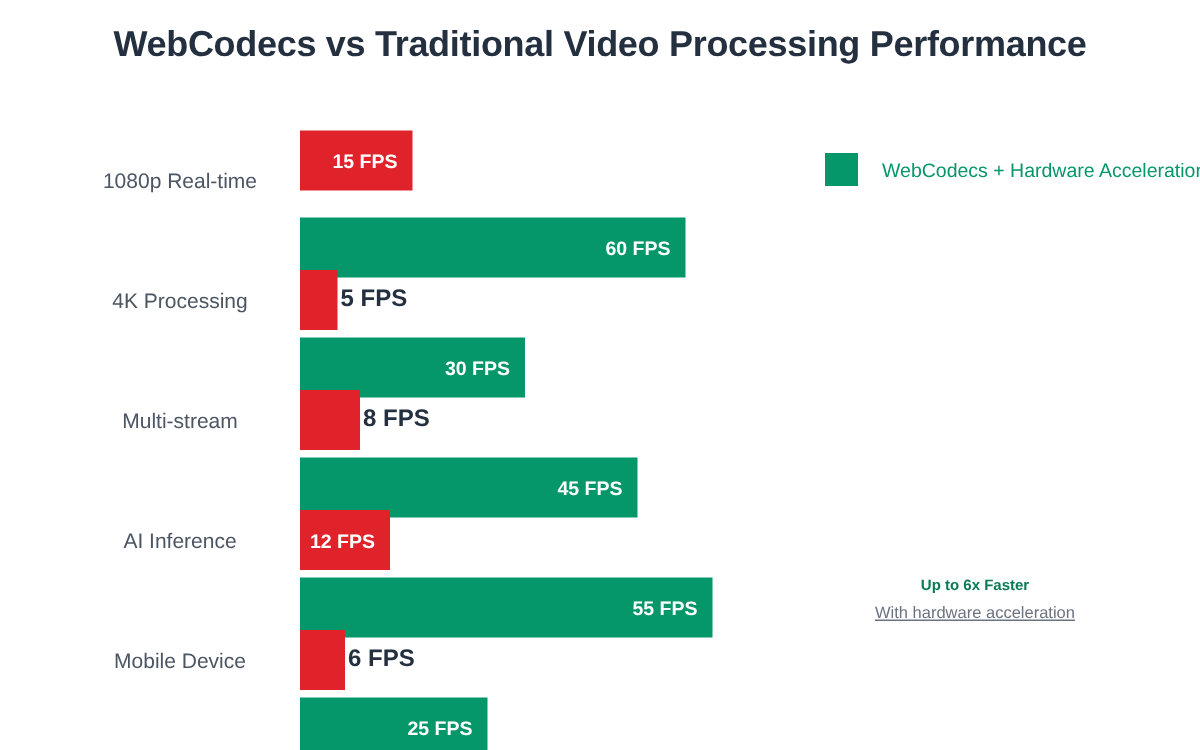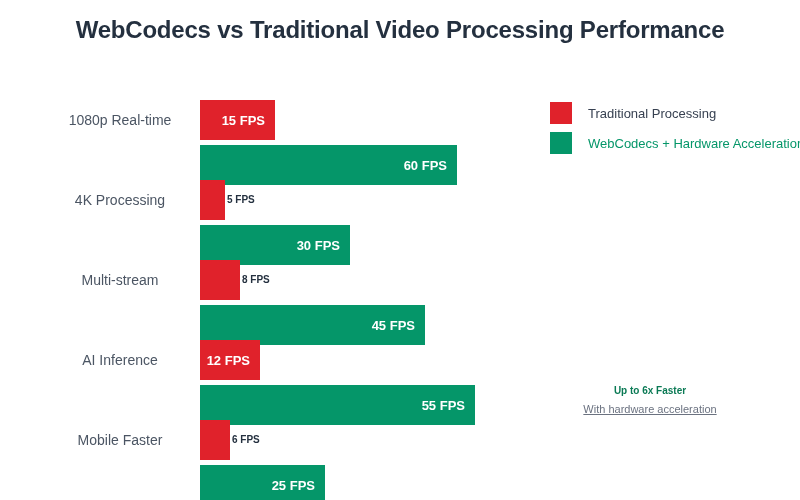--- a/index.html
+++ b/index.html
@@ -51,21 +51,21 @@
   .bar-value-inside {
     position:absolute;
     right:10px;
     font-size:13px;
     font-weight:bold;
     color:#ffffff;
     white-space:nowrap;
   }
   .bar-value-outside {
     position:absolute;
-    font-size:10px;
+    font-size:16px;
     font-weight:bold;
     color:#24303f;
     white-space:nowrap;
     line-height:40px;
     height:40px;
     display:flex;
     align-items:center;
   }
 
   
@@ -111,21 +111,21 @@
 </head>
 <body>
 
 <div id="root">
 
   <div id="chart-title">WebCodecs vs Traditional Video Processing Performance</div>
 
   <div id="plot-area">
       <div class="cat-group" style="top: 0px;">
         <div class="cat-label" style="top: 113px;">1080p Real-time</div>
-        <div class="bar traditional" style="top: 100px; width: 75px; padding-left: 32px;">
+        <div class="bar traditional" style="top: 87px; width: 75px; padding-left: 32px;">
           <div class="bar-value-inside">15 FPS</div>
         </div>
         <div class="bar webcodecs" style="top: 145px; width: 257px;">
           <div class="bar-value-inside">60 FPS</div>
         </div>
       </div>
       <div class="cat-group" style="top: 0px;">
         <div class="cat-label" style="top: 193px;">4K Processing</div>
         <div class="bar traditional" style="top: 180px; width: 25px;"></div>
         <div class="bar-value-outside" style="top: 180px; left: 227px;">5 FPS</div>
@@ -144,34 +144,30 @@
       <div class="cat-group" style="top: 0px;">
         <div class="cat-label" style="top: 353px;">AI Inference</div>
         <div class="bar traditional" style="top: 340px; width: 60px;">
           <div class="bar-value-inside">12 FPS</div>
         </div>
         <div class="bar webcodecs" style="top: 385px; width: 275px; padding-left: 16px;">
           <div class="bar-value-inside">55 FPS</div>
         </div>
       </div>
       <div class="cat-group" style="top: 0px;">
-        <div class="cat-label" style="top: 433px;">Mobile Faster</div>
+        <div class="cat-label" style="top: 433px;">Mobile Device</div>
         <div class="bar traditional" style="top: 420px; width: 30px;"></div>
         <div class="bar-value-outside" style="top: 420px; left: 232px;">6 FPS</div>
         <div class="bar webcodecs" style="top: 465px; width: 125px;">
           <div class="bar-value-inside">25 FPS</div>
         </div>
       </div>
     </div>
 
   <div id="legend">
-      <div class="legend-item">
-        <span class="legend-swatch traditional"></span>
-        <span class="legend-label traditional">Traditional Processing</span>
-      </div>
       <div class="legend-item">
         <span class="legend-swatch webcodecs"></span>
         <span class="legend-label webcodecs">WebCodecs + Hardware Acceleration</span>
       </div>
     </div>
 
   <div id="annotation">
     <div id="annotation-headline">Up to 6x Faster</div>
     <div id="annotation-sub">With hardware acceleration</div>
   </div>

